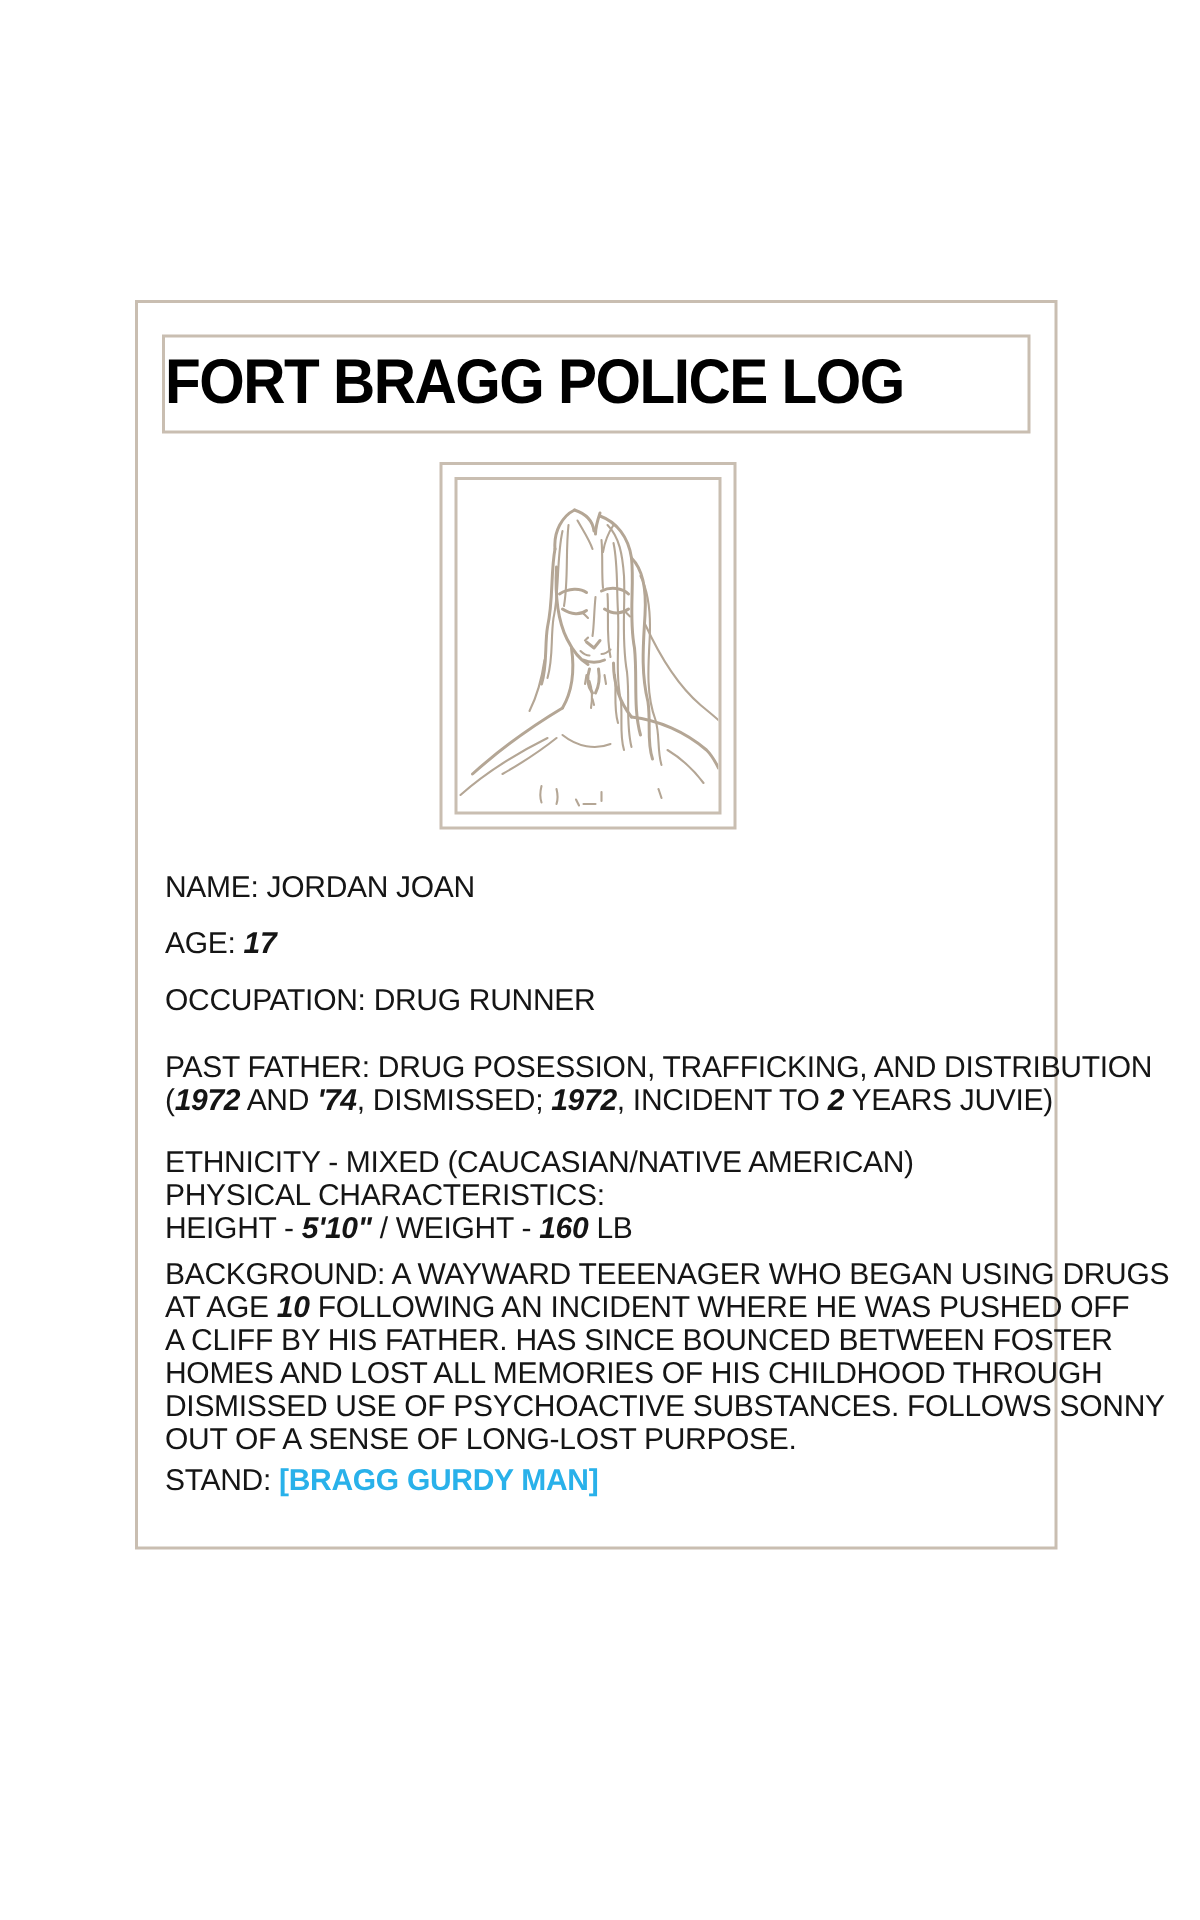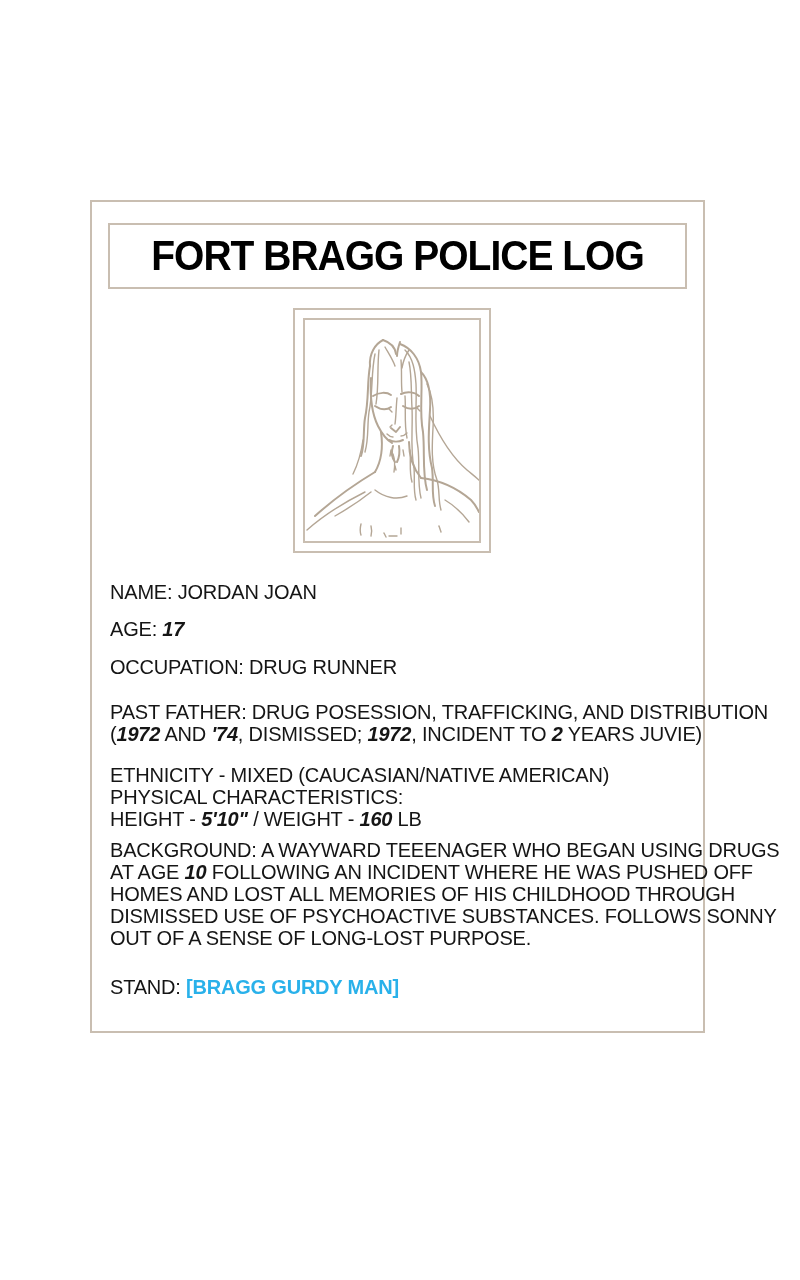--- a/index.html
+++ b/index.html
@@ -14,21 +14,21 @@
     position:relative;width:800px;height:1280px;background:#ffffff;overflow:hidden;
     font-family:"Liberation Sans",sans-serif;color:var(--ink);
   }
   .doc{
     position:absolute;left:90px;top:200px;width:615px;height:833px;
     border:2px solid var(--tan);background:#ffffff;
   }
   .title-box{
     position:absolute;left:16px;top:21px;width:579px;height:66px;
     border:2px solid var(--tan);
-    display:flex;align-items:center;justify-content:center;
+    display:flex;align-items:center;
   }
   .title-text{
     font-family:"Liberation Sans",sans-serif;
     font-weight:bold;font-size:39px;letter-spacing:-1px;color:#000;
     transform:scaleY(1.08);white-space:nowrap;
   }
   .photo-frame{
     position:absolute;left:201px;top:106px;width:198px;height:245px;
     border:2px solid var(--tan);padding:8px;background:#fff;
   }
@@ -143,20 +143,21 @@
           <div class="line"><span>(</span><span class="num">1972</span><span> AND </span><span class="num">'74</span><span>, DISMISSED; </span><span class="num">1972</span><span>, INCIDENT TO </span><span class="num">2</span><span> YEARS JUVIE)</span></div>
         </div>
         <div class="block block-physical">
           <div class="line"><span>ETHNICITY - MIXED (CAUCASIAN/NATIVE AMERICAN)</span></div>
           <div class="line"><span>PHYSICAL CHARACTERISTICS:</span></div>
           <div class="line"><span>HEIGHT - </span><span class="num">5'10"</span><span> / WEIGHT - </span><span class="num">160</span><span> LB</span></div>
         </div>
         <div class="block block-background">
           <div class="line"><span>BACKGROUND: A WAYWARD TEEENAGER WHO BEGAN USING DRUGS</span></div>
           <div class="line"><span>AT AGE </span><span class="num">10</span><span> FOLLOWING AN INCIDENT WHERE HE WAS PUSHED OFF</span></div>
+          <div class="line"><span>A CLIFF BY HIS FATHER. HAS SINCE BOUNCED BETWEEN FOSTER</span></div>
           <div class="line"><span>HOMES AND LOST ALL MEMORIES OF HIS CHILDHOOD THROUGH</span></div>
           <div class="line"><span>DISMISSED USE OF PSYCHOACTIVE SUBSTANCES. FOLLOWS SONNY</span></div>
           <div class="line"><span>OUT OF A SENSE OF LONG-LOST PURPOSE.</span></div>
         </div>
         <div class="block block-stand">
           <div class="line"><span>STAND: </span><span class="stand">[BRAGG GURDY MAN]</span></div>
         </div>
       </div>
 
   </div>

